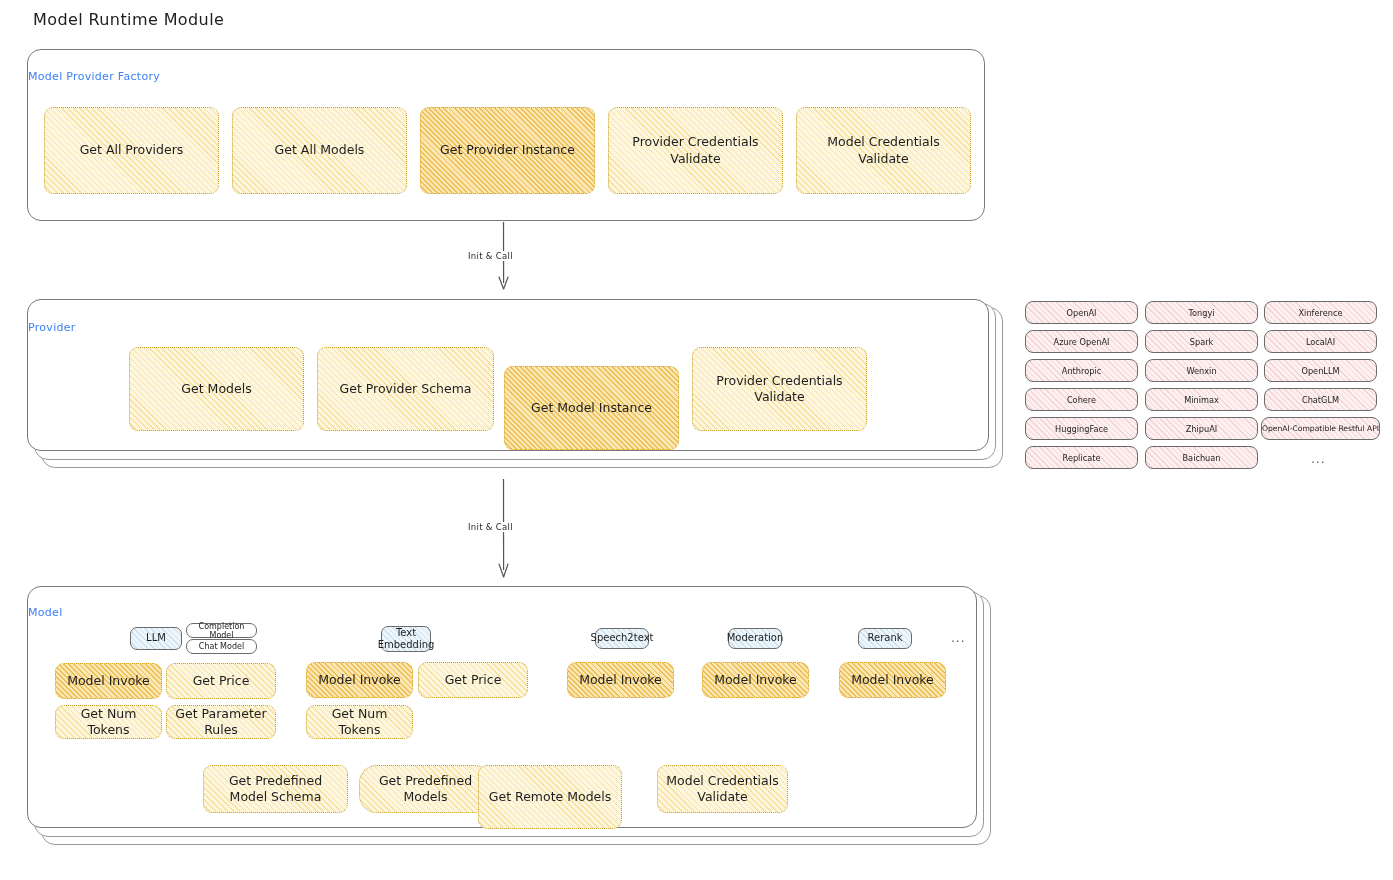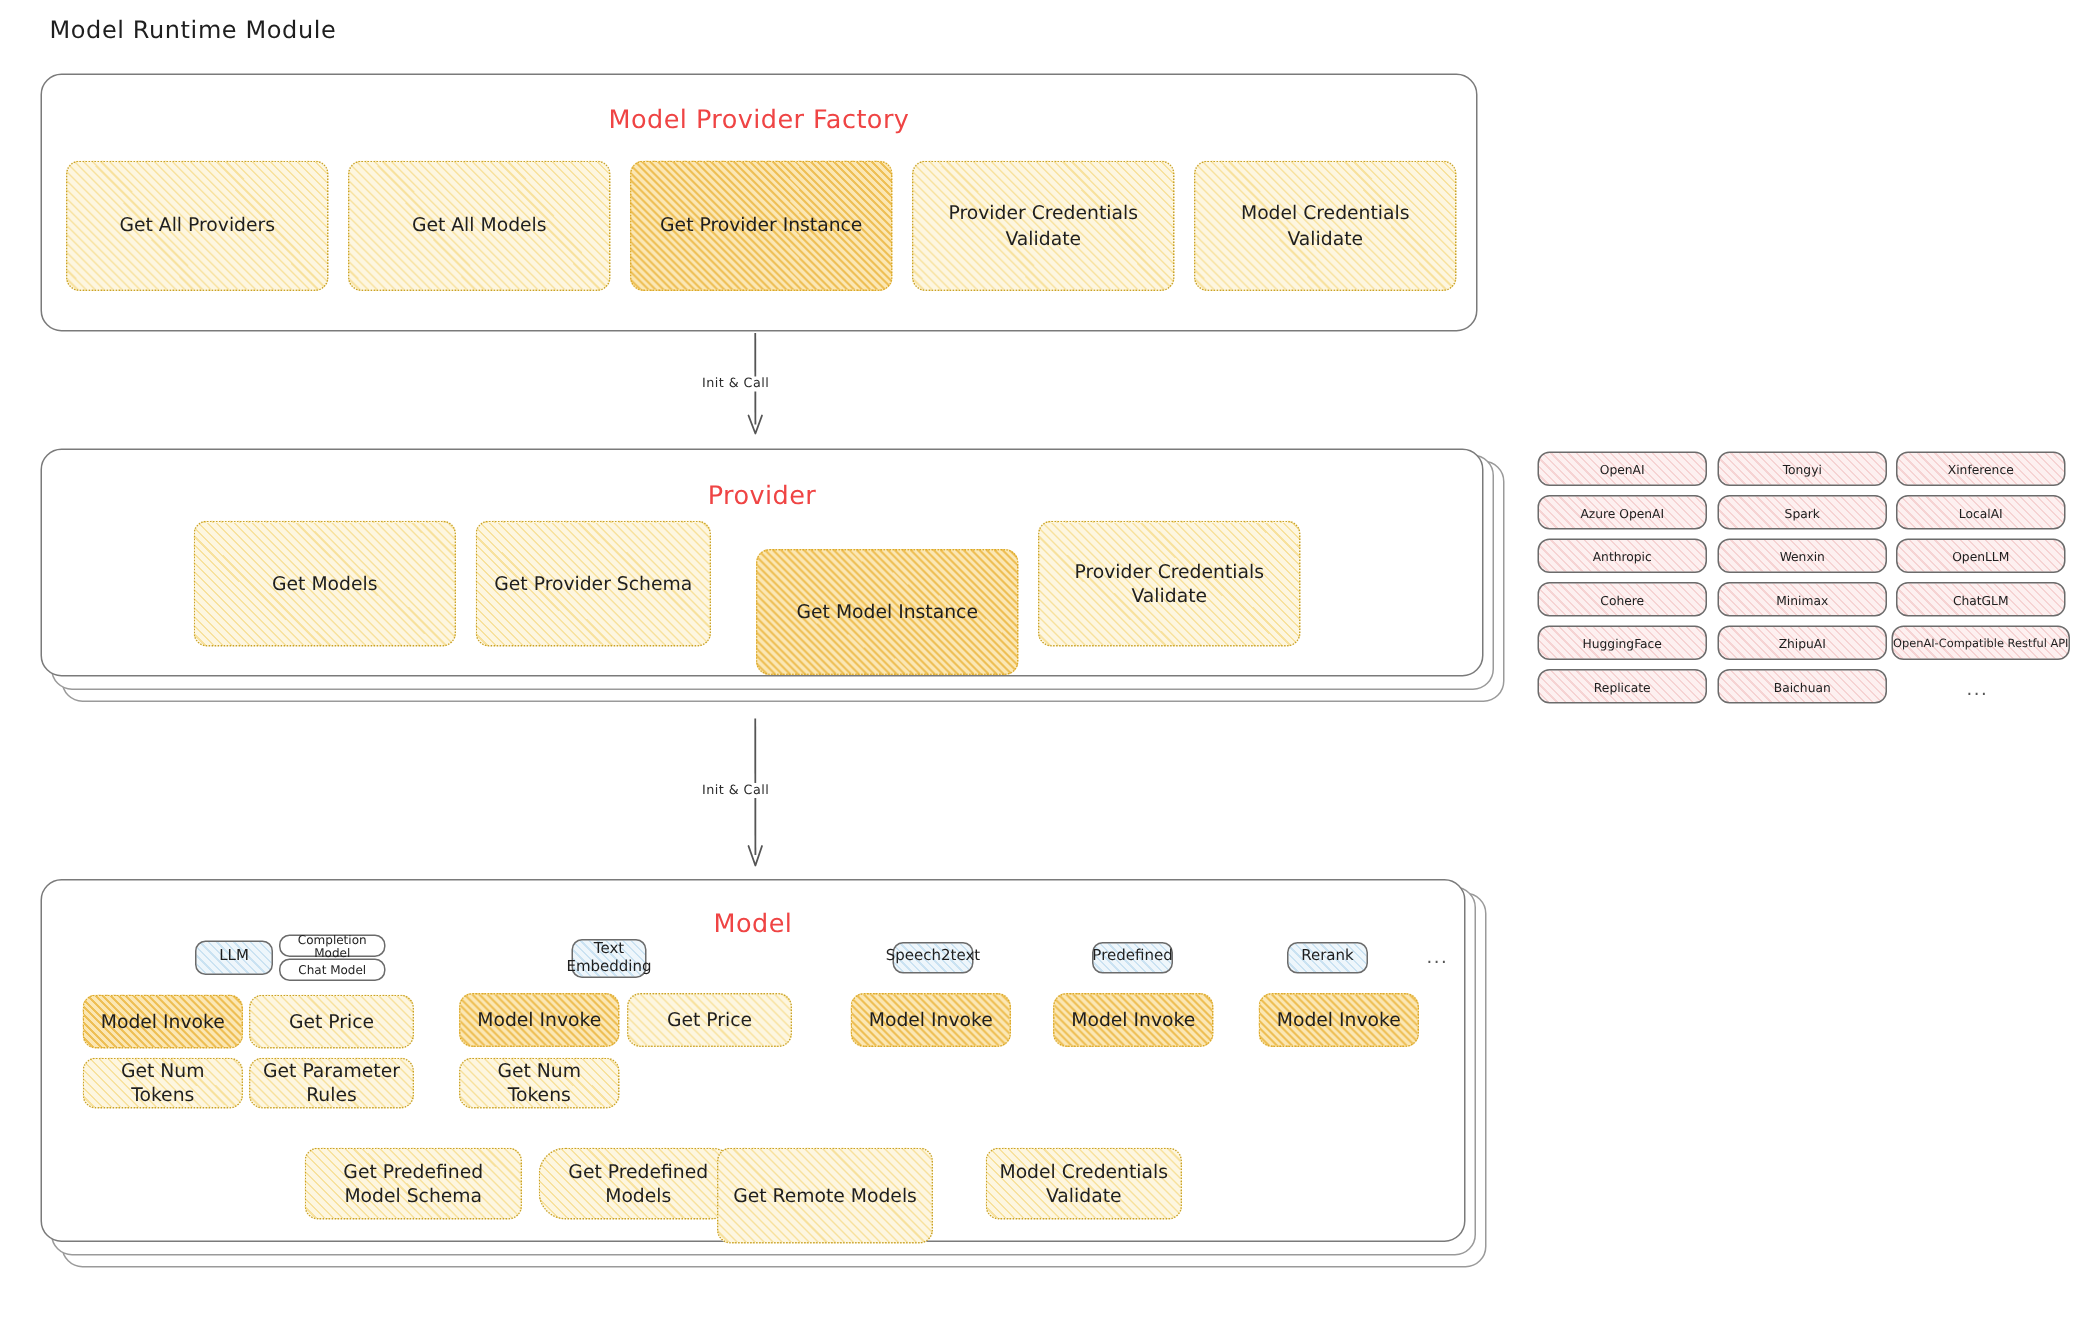--- a/index.html
+++ b/index.html
@@ -40,23 +40,22 @@
     position: absolute;
     border: 1.2px solid #9a9a9a;
     border-radius: 14px;
     background: #ffffff;
     box-sizing: border-box;
   }
 
   .container-title {
     position: absolute;
     width: 100%;
-    text-align: center;
-    font-size: 17px;
-    color: #ef4444;
+    font-size: 11px;
+    color: #3b82f6;
     letter-spacing: 0.3px;
   }
 
   
   .node {
     position: absolute;
     box-sizing: border-box;
     border: 1.3px dotted #c9a227;
     border-radius: 9px;
     display: flex;
@@ -200,21 +199,21 @@
 
 <div class="stack-layer" style="left:41px; top:307px; width:962px; height:161px;"></div>
 <div class="stack-layer" style="left:34px; top:303px; width:962px; height:157px;"></div>
 <div class="sketch-box" style="left:27px; top:299px; width:962px; height:152px;">
   <div class="container-title" style="top:21px;">Provider</div>
 </div>
 
 <div class="node" style="left:129px; top:347px; width:175px; height:84px;">
   <span>Get Models</span>
 </div>
-<div class="node" style="left:317px; top:347px; width:157px; height:84px;">
+<div class="node" style="left:317px; top:347px; width:177px; height:84px;">
   <span>Get Provider Schema</span>
 </div>
 <div class="node highlight" style="left:504px; top:366px; width:175px; height:84px;">
   <span>Get Model Instance</span>
 </div>
 <div class="node" style="left:692px; top:347px; width:175px; height:84px;">
   <span>Provider Credentials Validate</span>
 </div>
 
 <div class="chip-pink" style="left:1025px; top:301px; width:113px; height:23px;">
@@ -296,21 +295,21 @@
   <span>Chat Model</span>
 </div>
 
 <div class="chip-blue" style="left:381px; top:626px; width:50px; height:26px;">
   <span>Text Embedding</span>
 </div>
 <div class="chip-blue" style="left:595px; top:628px; width:54px; height:21px;">
   <span>Speech2text</span>
 </div>
 <div class="chip-blue" style="left:728px; top:628px; width:54px; height:21px;">
-  <span>Predefined</span>
+  <span>Moderation</span>
 </div>
 <div class="chip-blue" style="left:858px; top:628px; width:54px; height:21px;">
   <span>Rerank</span>
 </div>
 <div class="ellipsis" style="left:951px; top:631px;">...</div>
 
 <div class="node highlight" style="left:55px; top:663px; width:107px; height:36px;">
   <span>Model Invoke</span>
 </div>
 <div class="node" style="left:166px; top:663px; width:110px; height:36px;">

